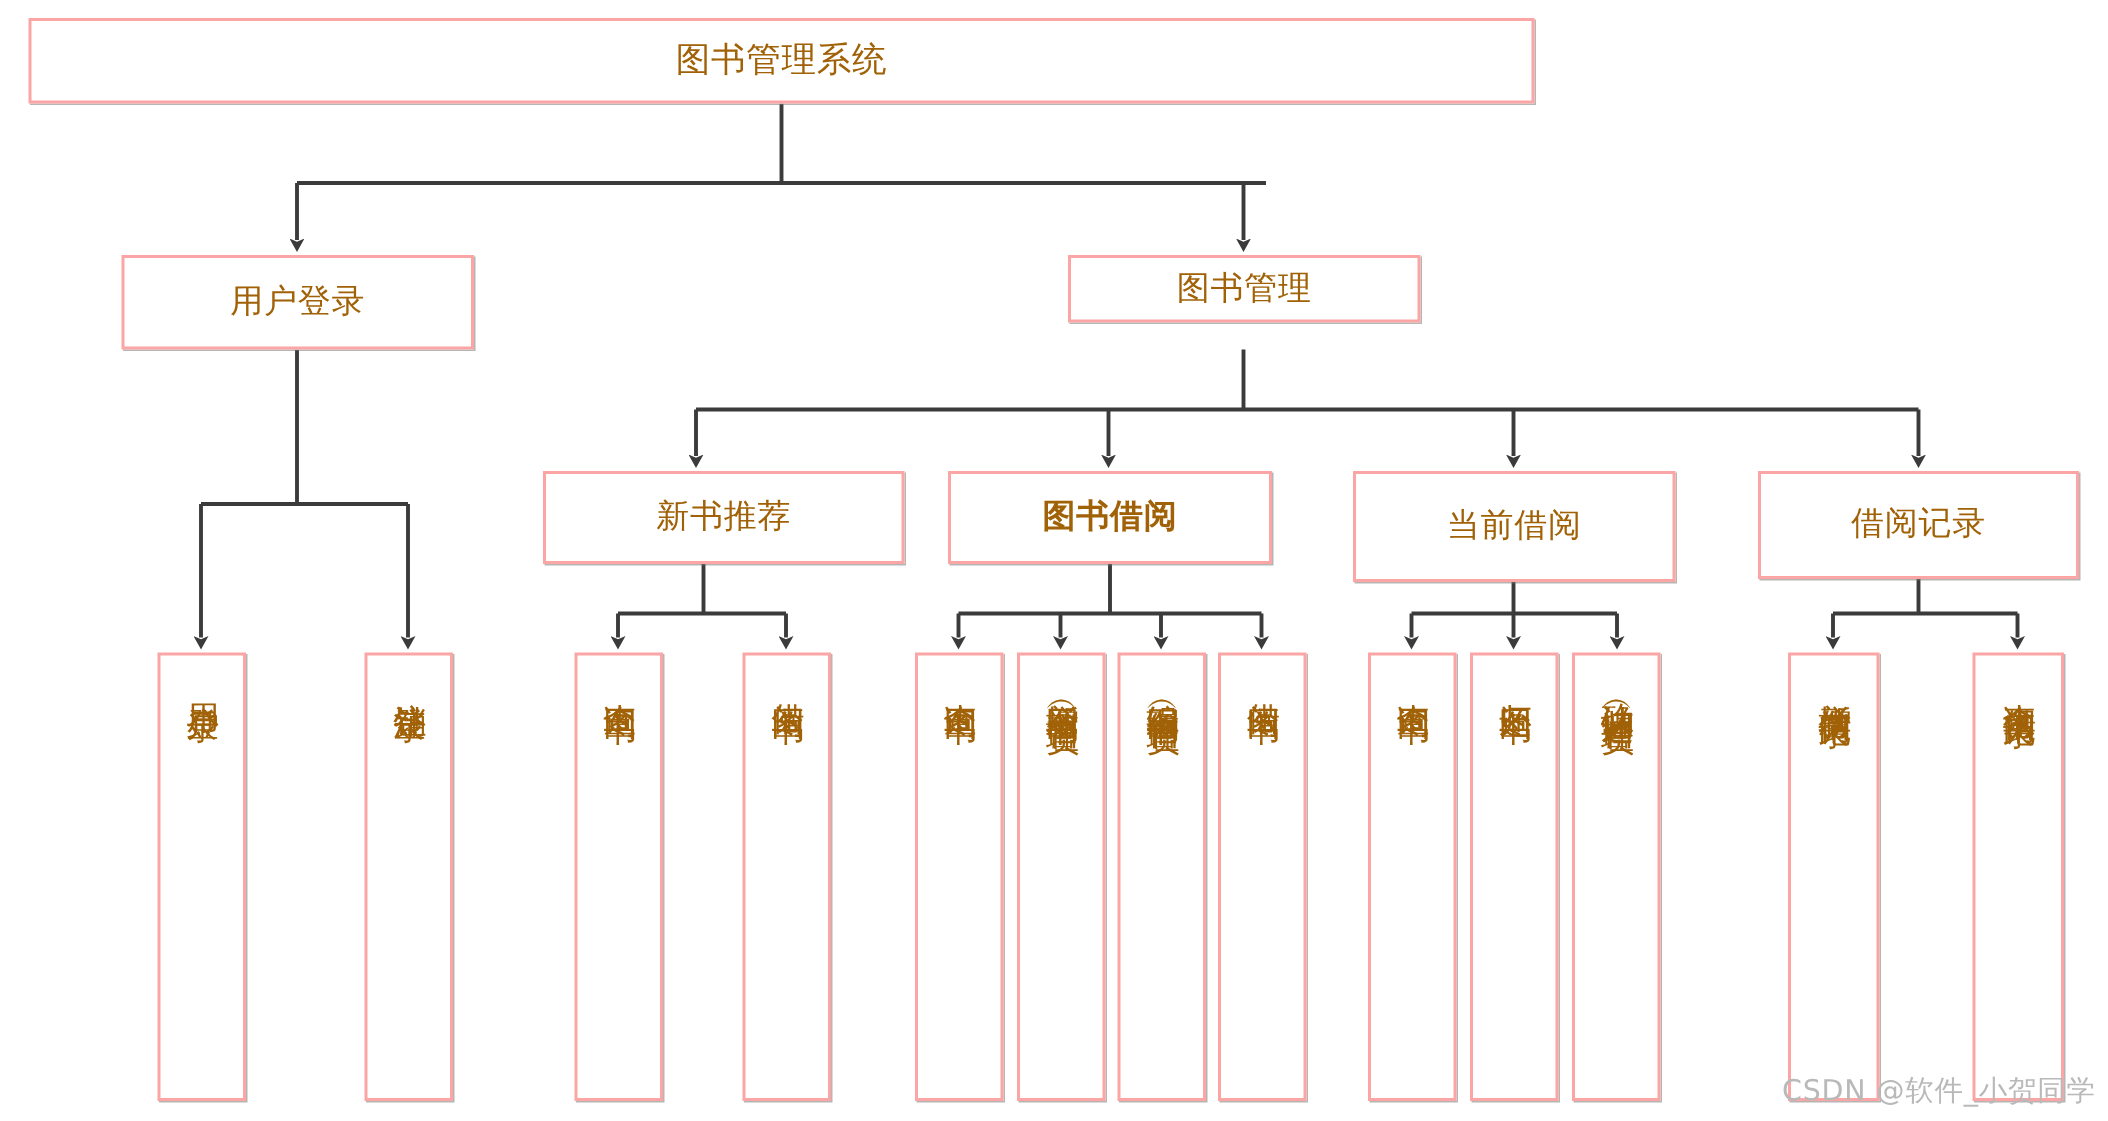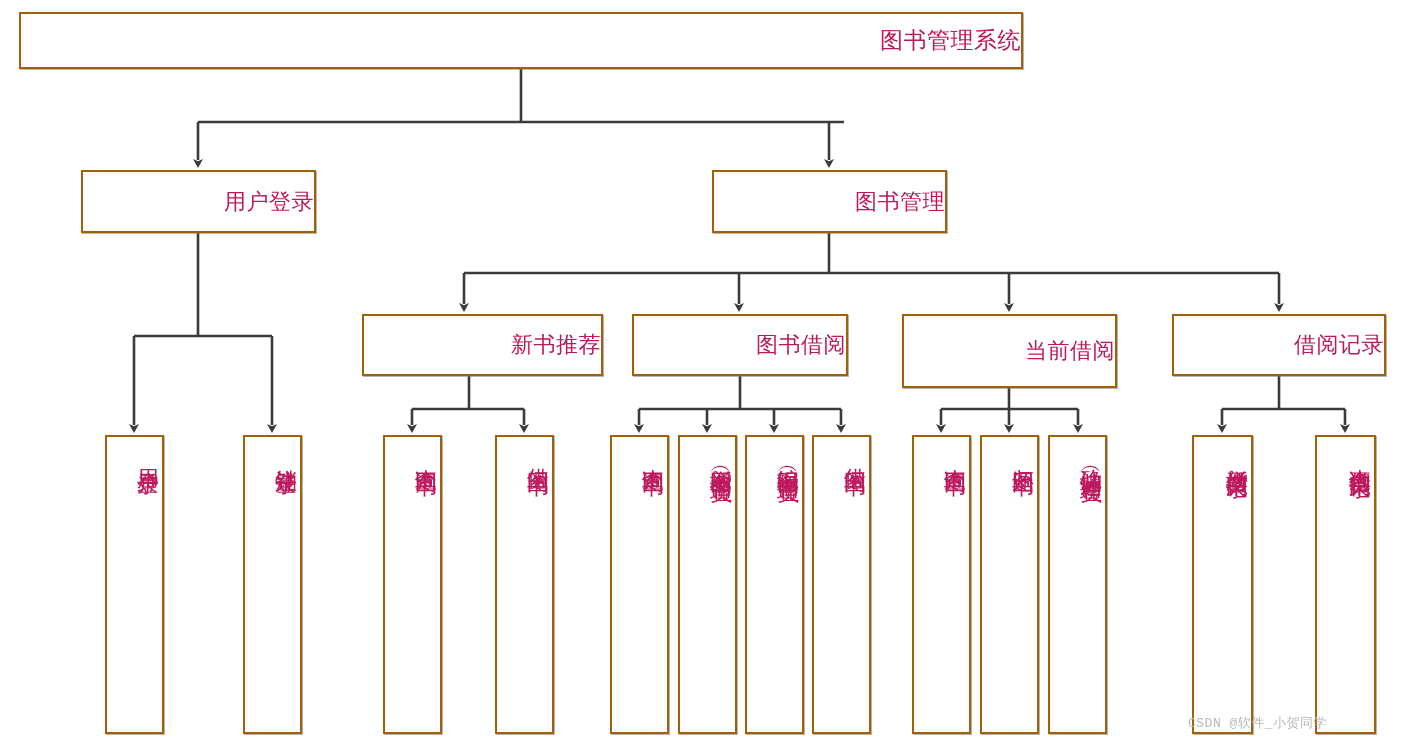--- a/index.html
+++ b/index.html
@@ -25,26 +25,26 @@
     position: absolute;
     left: 0;
     top: 0;
     width: 1405px;
     height: 747px;
     pointer-events: none;
   }
   .node {
     position: absolute;
     box-sizing: border-box;
-    border: 2px solid #a16207;
+    border: 2px solid #fca5a5;
     background: #ffffff;
     display: flex;
     align-items: center;
-    justify-content: flex-end;
-    color: #be185d;
+    justify-content: center;
+    color: #a16207;
     box-shadow: 1px 1px 0 0 rgba(120,120,120,0.55);
   }
   .node .lbl {
     line-height: 1.15;
     letter-spacing: 0.5px;
     white-space: nowrap;
   }
   .node.horiz .lbl {
     font-size: 22px;
   }
@@ -59,25 +59,24 @@
     writing-mode: vertical-rl;
     text-orientation: upright;
     font-size: 22px;
     line-height: 1.25;
     letter-spacing: 2px;
     white-space: normal;
     max-height: 285px;
   }
   .watermark {
     position: absolute;
-    font-size: 13px;
+    font-size: 19px;
     color: #b9b9b9;
     white-space: nowrap;
     letter-spacing: 0.5px;
-    font-family: Liberation Mono, monospace;
   }
 </style>
 </head>
 <body>
 
 <div id="diagram-root">
 
   <svg class="edges" viewBox="0 0 1405 747">
     <defs>
       <marker id="arrowhead" markerWidth="9" markerHeight="10" refX="1" refY="5" orient="auto" markerUnits="userSpaceOnUse">
@@ -131,34 +130,34 @@
     </g>
   </svg>
 
   <div class="node root horiz" style="left:19px; top:12px; width:1004px; height:57px;">
     <span class="lbl">图书管理系统</span>
   </div>
 
   <div class="node horiz" style="left:81px; top:170px; width:235px; height:63px;">
     <span class="lbl">用户登录</span>
   </div>
-  <div class="node horiz" style="left:712px; top:170px; width:235px; height:63px;">
+  <div class="node horiz" style="left:712px; top:170px; width:235px; height:45px;">
     <span class="lbl">图书管理</span>
   </div>
 
   <div class="node horiz" style="left:362px; top:314px; width:241px; height:62px;">
     <span class="lbl">新书推荐</span>
   </div>
-  <div class="node horiz" style="left:632px; top:314px; width:216px; height:62px;">
+  <div class="node horiz" style="left:632px; top:314px; width:216px; height:62px;font-weight:bold;">
     <span class="lbl">图书借阅</span>
   </div>
   <div class="node horiz" style="left:902px; top:314px; width:215px; height:74px;">
     <span class="lbl">当前借阅</span>
   </div>
-  <div class="node horiz" style="left:1172px; top:314px; width:214px; height:62px;">
+  <div class="node horiz" style="left:1172px; top:314px; width:214px; height:72px;">
     <span class="lbl">借阅记录</span>
   </div>
 
   <div class="node vert" style="left:105px; top:435px; width:59px; height:299px;">
     <span class="lbl">用户登录</span>
   </div>
   <div class="node vert" style="left:243px; top:435px; width:59px; height:299px;">
     <span class="lbl">注销登录</span>
   </div>
 

